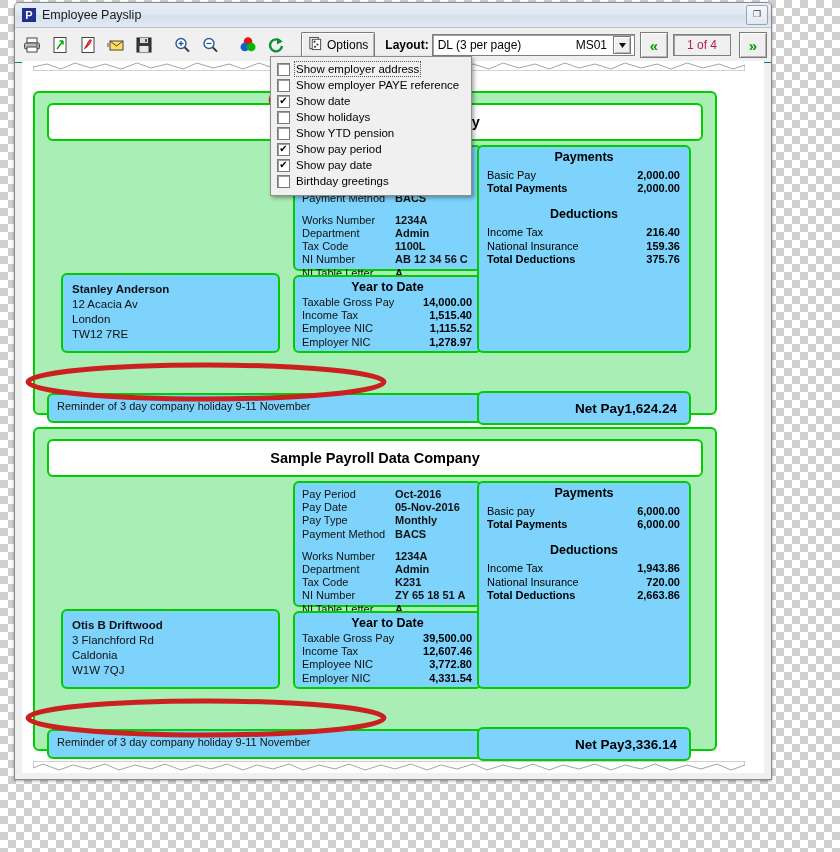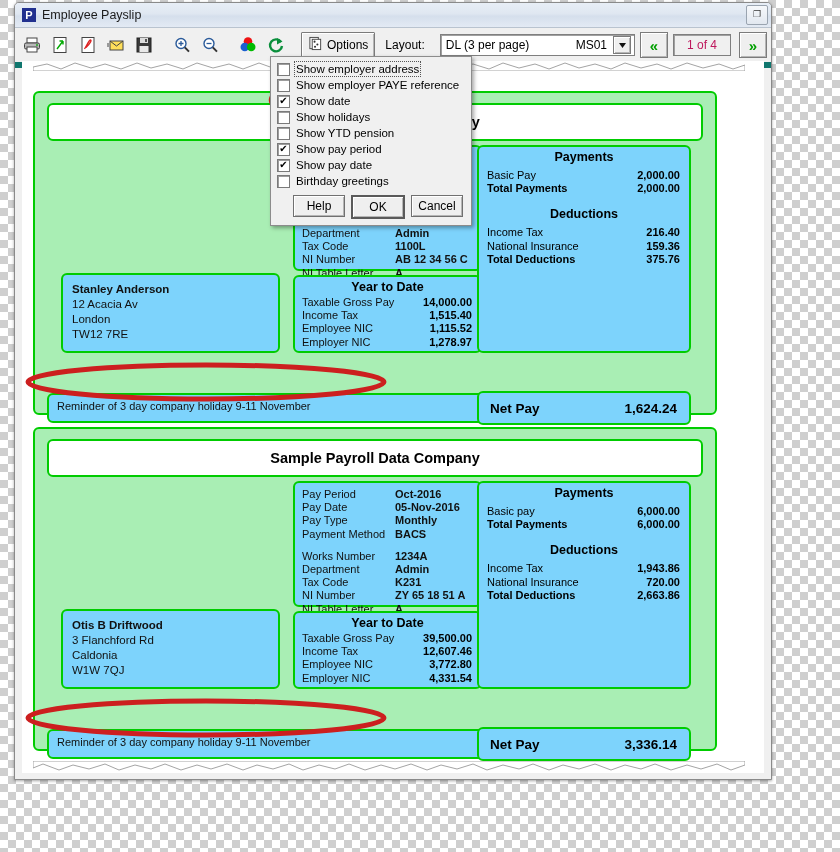--- a/index.html
+++ b/index.html
@@ -35,35 +35,35 @@
   .win-btns{position:absolute;right:3px;top:2px;display:flex;gap:2px;}
   .win-btn{
     width:20px;height:18px;border:1px solid #9aa4b0;border-radius:2px;
     background:linear-gradient(180deg,#f6f8fb,#e2e8f0);
     font-size:9px;color:#333;line-height:16px;text-align:center;
   }
   
   .toolbar{
     height:30px;background:#f0f0f0;
     display:flex;align-items:center;padding:2px 4px;gap:2px;
-    border-bottom:6px solid #0f766e;position:relative;
+    border-bottom:1px solid #0f766e;position:relative;
   }
   .tbtn{
     width:24px;height:24px;border:1px solid transparent;border-radius:2px;
     display:flex;align-items:center;justify-content:center;background:#f0f0f0;
   }
   .tbtn svg{display:block;}
   .tsep{width:8px;}
   .optbtn{
     height:24px;border:1px solid #7b7b7b;background:#efefef;
     display:flex;align-items:center;gap:4px;padding:0 6px;border-radius:1px;
     font-size:12px;color:#000;
     box-shadow:inset 1px 1px 0 #fff, inset -1px -1px 0 #b5b5b5;
   }
-  .lay-label{font-size:12px;color:#000;margin:0 13px 0 8px;}
+  .lay-label{font-size:12px;color:#000;margin:0 1px 0 8px;font-weight:bold;}
   .combo{
     height:20px;flex:1;border:1px solid #7f7f7f;background:#fff;
     display:flex;align-items:center;position:relative;
     font-size:12px;color:#000;padding:0 2px;
     box-shadow:inset 1px 1px 0 #a0a0a0;
   }
   .combo .cv{flex:1;padding-left:3px;}
   .combo .cr{padding-right:6px;font-size:12px;}
   .combo .carrow{
     width:16px;height:16px;border:1px solid #7b7b7b;background:#efefef;
@@ -132,21 +132,21 @@
   .ytd-inner .v{font-weight:bold;}
   .pd-inner{padding:3px 9px 0 8px;}
   .pd-inner .row{display:flex;justify-content:space-between;line-height:13.2px;font-size:11px;}
   .pd-inner .v{font-weight:bold;}
   .pd-inner .k{font-weight:normal;}
   .pd-inner .rowb .k{font-weight:bold;}
   .addr-inner{padding:7px 0 0 9px;font-size:11.5px;line-height:15px;color:#111;}
   .addr-inner .nm{font-weight:bold;}
   .note-inner{padding:5px 0 0 8px;font-size:11px;color:#111;}
   .netpay-inner{
-    display:flex;justify-content:space-between;align-items:center;
+    display:flex;justify-content:flex-end;align-items:center;
     height:100%;padding:0 12px 0 11px;font-size:13.5px;font-weight:bold;color:#000;
   }
   
   .torn{position:absolute;left:0;width:712px;height:10px;}
   .torn svg{display:block;}
   
   .ellipse{position:absolute;pointer-events:none;}
   .ellipse svg{display:block;}
   
   .menu{
@@ -596,25 +596,20 @@
     <div class="mitem">
       <span class="cbx on"></span>
       <span class="mlabel">Show pay date</span>
     </div>
 
     <div class="mitem">
       <span class="cbx"></span>
       <span class="mlabel">Birthday greetings</span>
     </div>
 
-    <div class="mbtns">
-      <div class="mbtn">Help</div>
-      <div class="mbtn def">OK</div>
-      <div class="mbtn">Cancel</div>
-    </div>
   </div>
 
   <div class="ellipse" style="left:252px;top:76px;">
     <svg width="110" height="42" viewBox="0 0 110 42">
       <ellipse cx="55" cy="21" rx="51" ry="16" fill="none" stroke="#cc1f1f" stroke-width="4.5"></ellipse>
     </svg>
   </div>
 
 </div>
 

